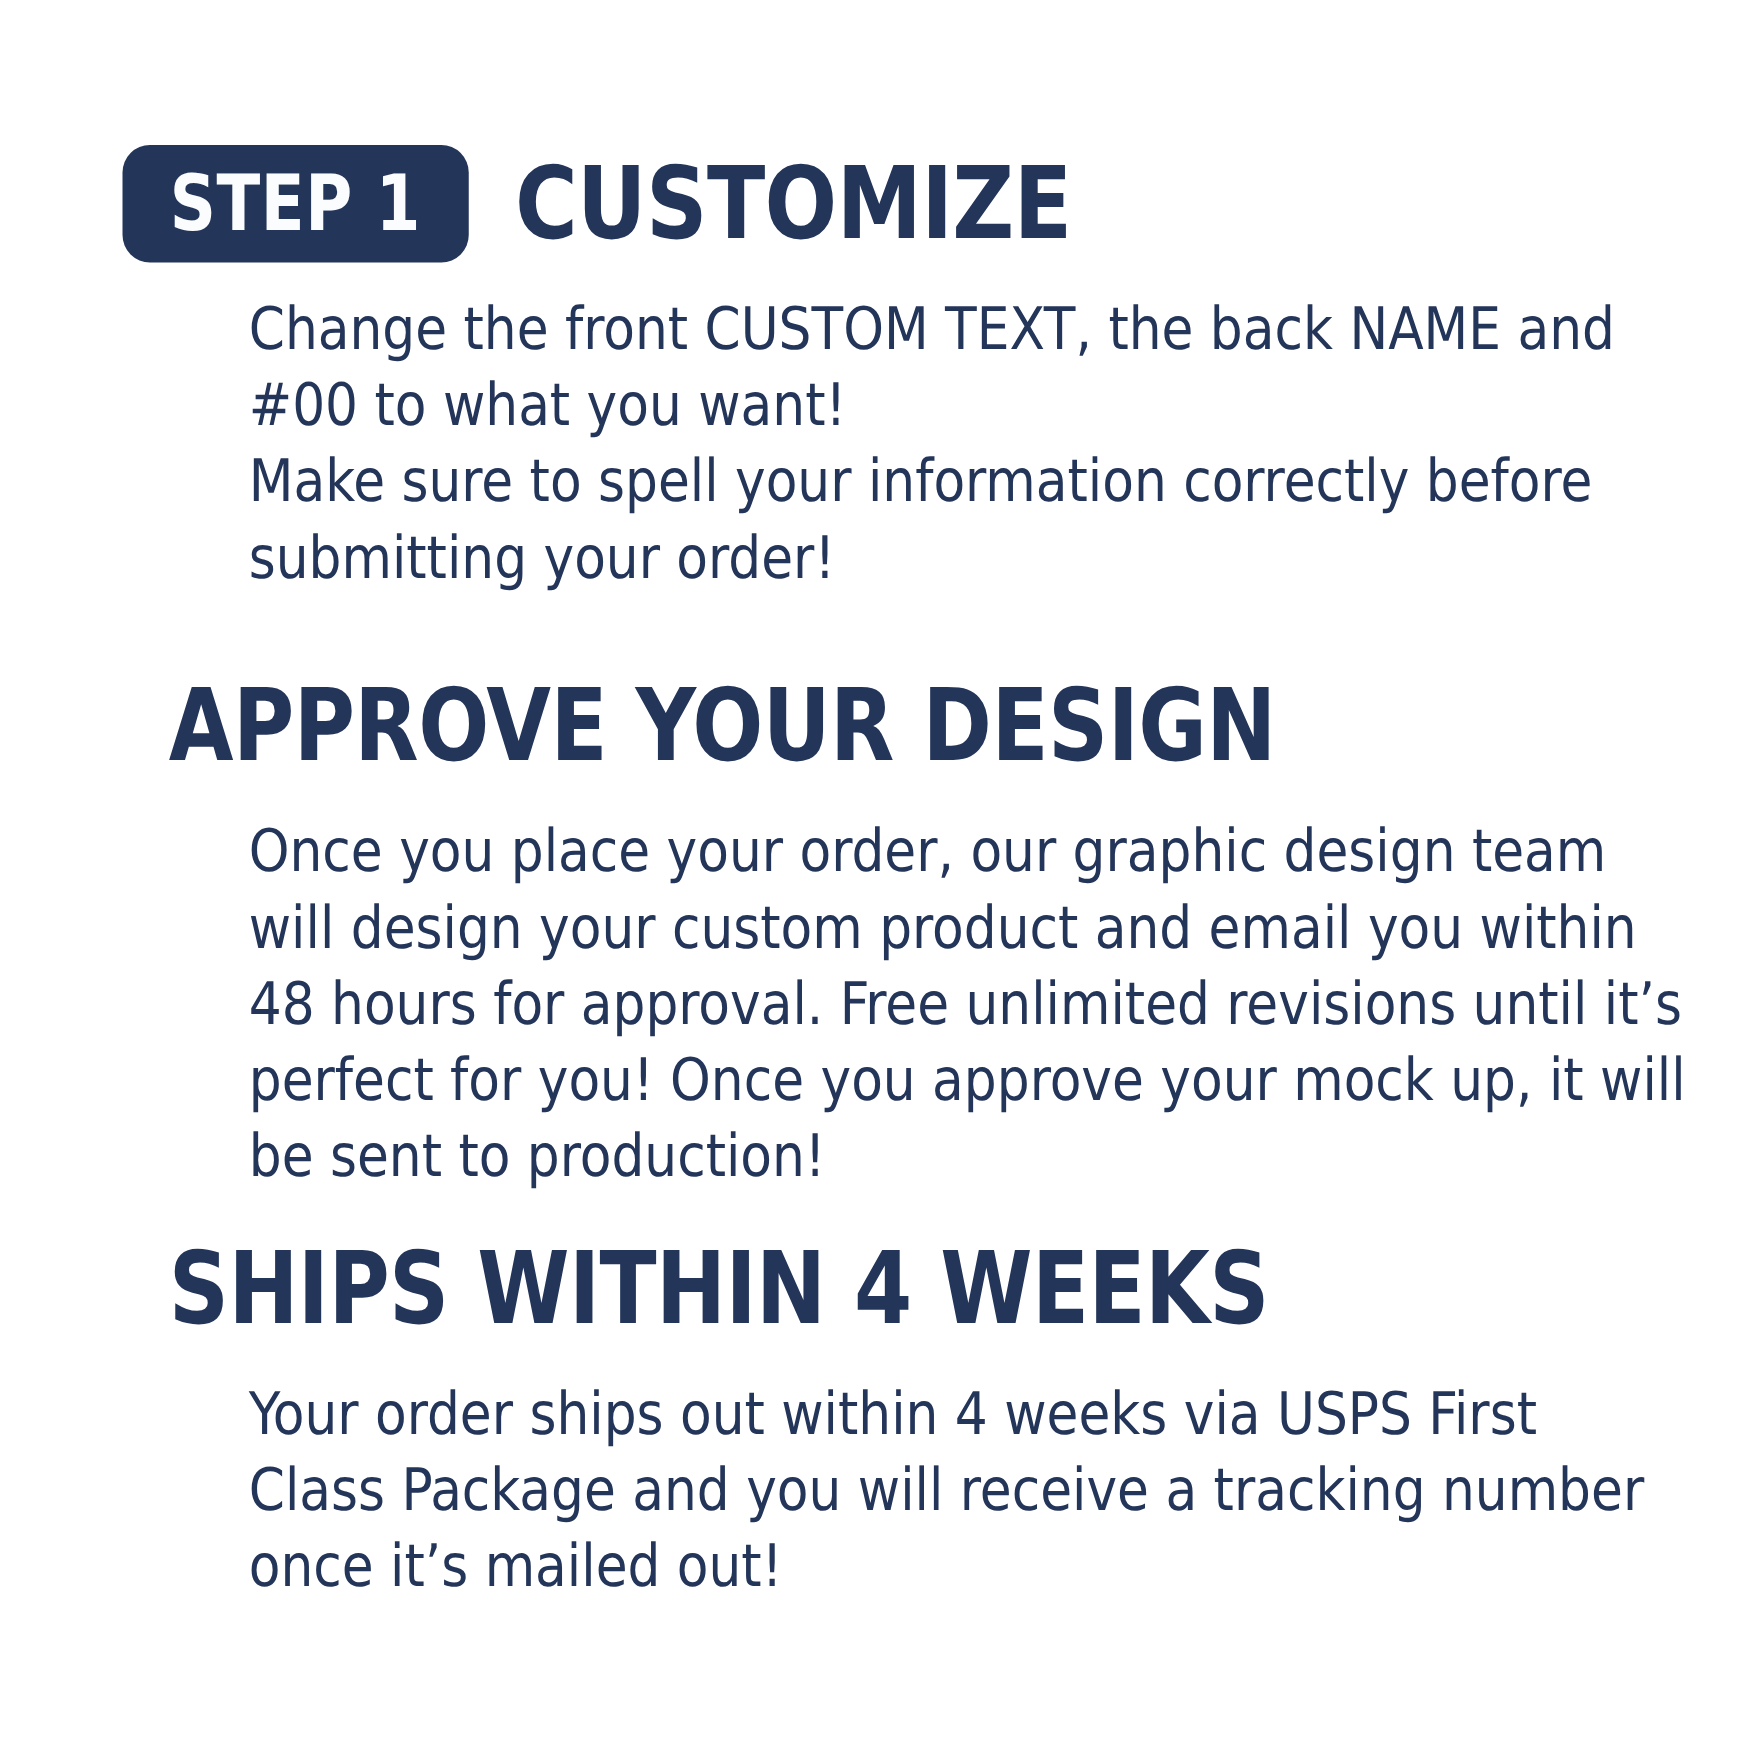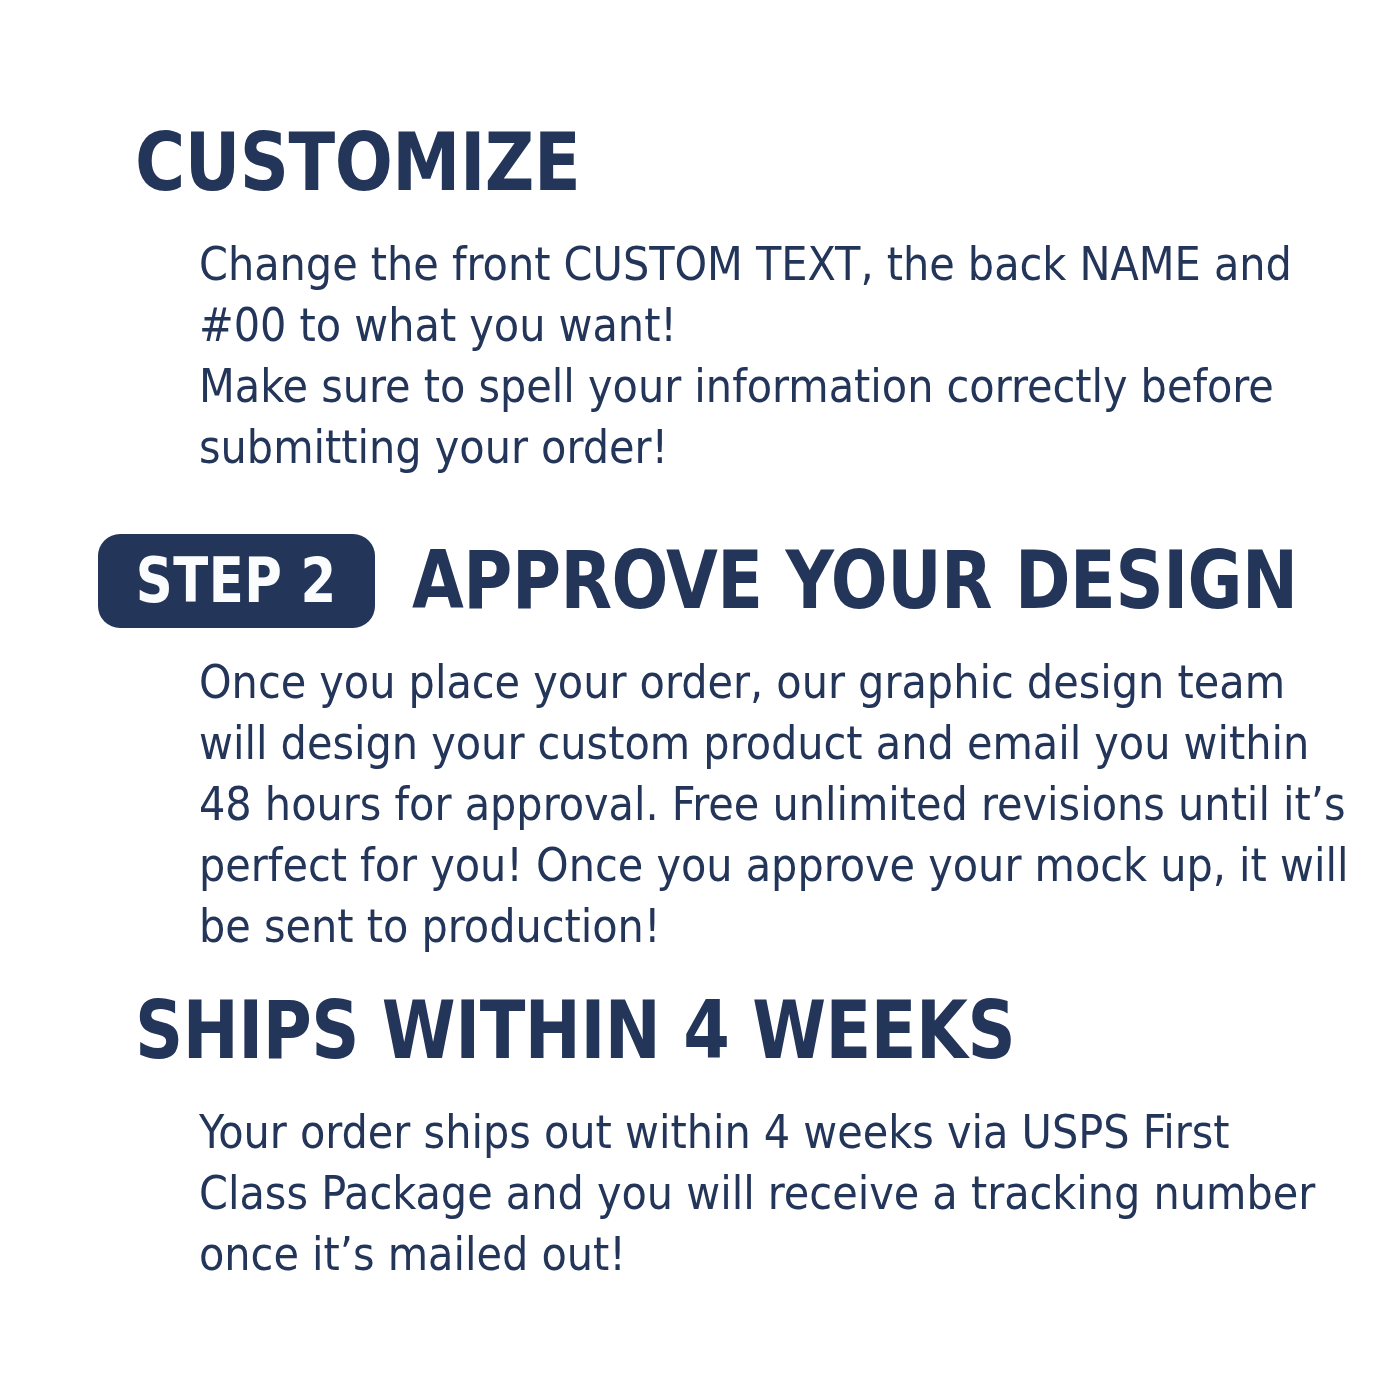--- a/index.html
+++ b/index.html
@@ -111,35 +111,35 @@
   #step-3 { top: 983px; }
   #step-3 .step-body { top: 118px; }
 </style>
 </head>
 <body>
 
 <div class="page">
 
   <section class="step-block" id="step-1">
     <div class="step-header">
+      <div class="step-badge">
+        <span class="step-badge-label">STEP 1</span>
+      </div>
       <h2 class="step-title">CUSTOMIZE</h2>
     </div>
     <div class="step-body">
       <span class="line">Change the front CUSTOM TEXT, the back NAME and</span>
       <span class="line">#00 to what you want!</span>
       <span class="line">Make sure to spell your information correctly before</span>
       <span class="line">submitting your order!</span>
     </div>
   </section>
 
   <section class="step-block" id="step-2">
     <div class="step-header">
-      <div class="step-badge">
-        <span class="step-badge-label">STEP 2</span>
-      </div>
       <h2 class="step-title wide">APPROVE YOUR DESIGN</h2>
     </div>
     <div class="step-body">
       <span class="line">Once you place your order, our graphic design team</span>
       <span class="line">will design your custom product and email you within</span>
       <span class="line">48 hours for approval. Free unlimited revisions until it’s</span>
       <span class="line">perfect for you! Once you approve your mock up, it will</span>
       <span class="line">be sent to production!</span>
     </div>
   </section>

